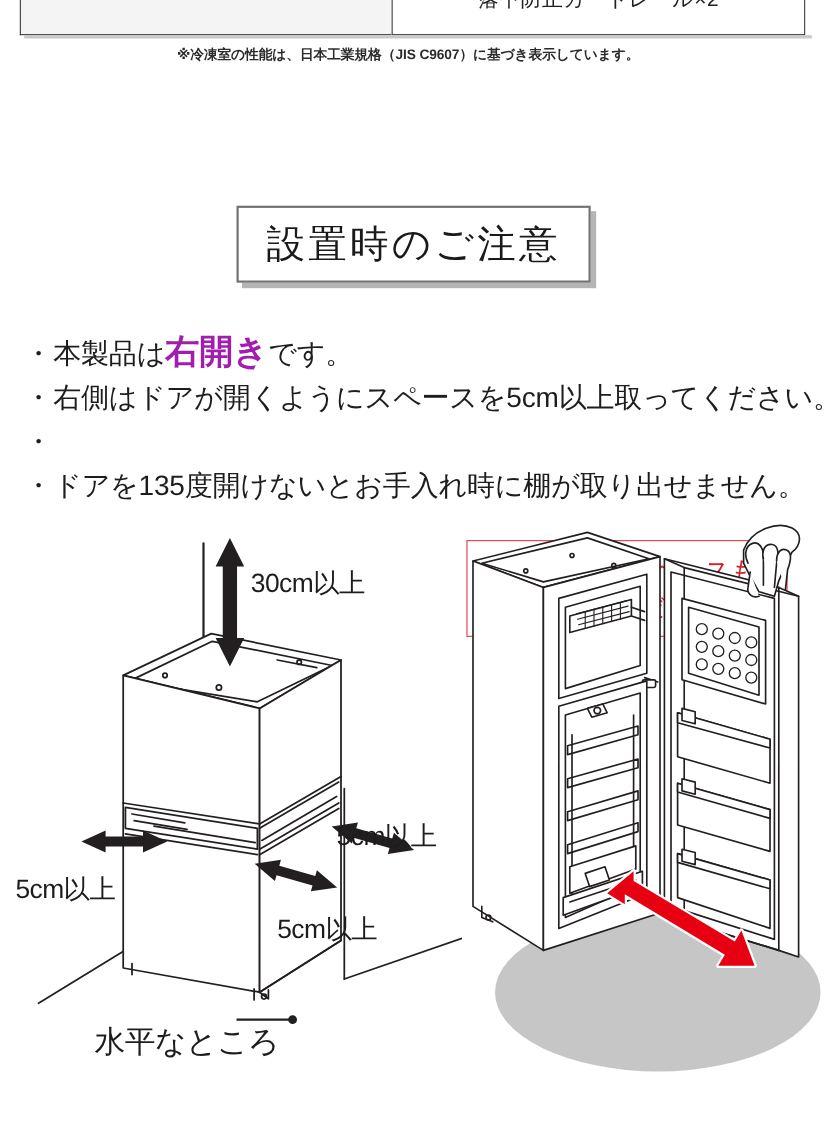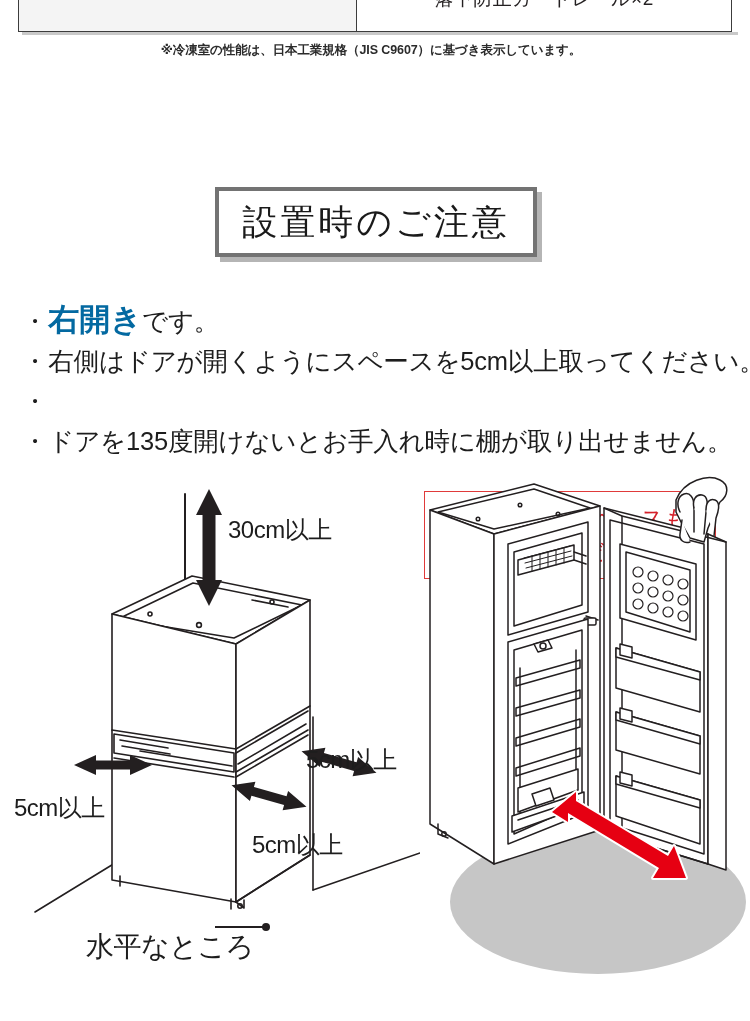--- a/index.html
+++ b/index.html
@@ -69,21 +69,21 @@
   }
 
   
   #heading-box {
     position: absolute;
     left: 215px;
     top: 187px;
     width: 322px;
     height: 70px;
     box-sizing: border-box;
-    border: 4px solid #737373;
+    border: 2px solid #737373;
     background: #ffffff;
     box-shadow: 5px 5px 0 0 #b5b5b5;
     display: flex;
     align-items: center;
     justify-content: center;
   }
   #heading-text {
     font-size: 35px;
     letter-spacing: 3px;
     color: #1a1a1a;
@@ -103,21 +103,21 @@
     line-height: 40px;
     letter-spacing: -0.2px;
     color: #1d1d1d;
     white-space: nowrap;
   }
   .notice-row .dot {
     font-size: 25.5px;
     margin-right: 1px;
   }
   .em-red {
-    color: #0369a1;
+    color: #a21caf;
     font-weight: bold;
     font-size: 31px;
     letter-spacing: 0;
   }
 
   
   #figures {
     position: absolute;
     left: 0;
     top: 472px;
@@ -163,20 +163,21 @@
 <div id="footnote">※冷凍室の性能は、日本工業規格（JIS C9607）に基づき表示しています。</div>
 
 <div id="heading-box">
   <span id="heading-text">設置時のご注意</span>
 </div>
 
 <div id="notice-list">
 
   <div class="notice-row">
     <span class="dot">・</span>
+    <span>本製品は</span>
     <span class="em-red">右開き</span>
     <span>です。</span>
   </div>
 
   <div class="notice-row">
     <span class="dot">・</span>
     <span>右側はドアが開くようにスペースを5cm以上取ってください。</span>
   </div>
 
   <div class="notice-row">

